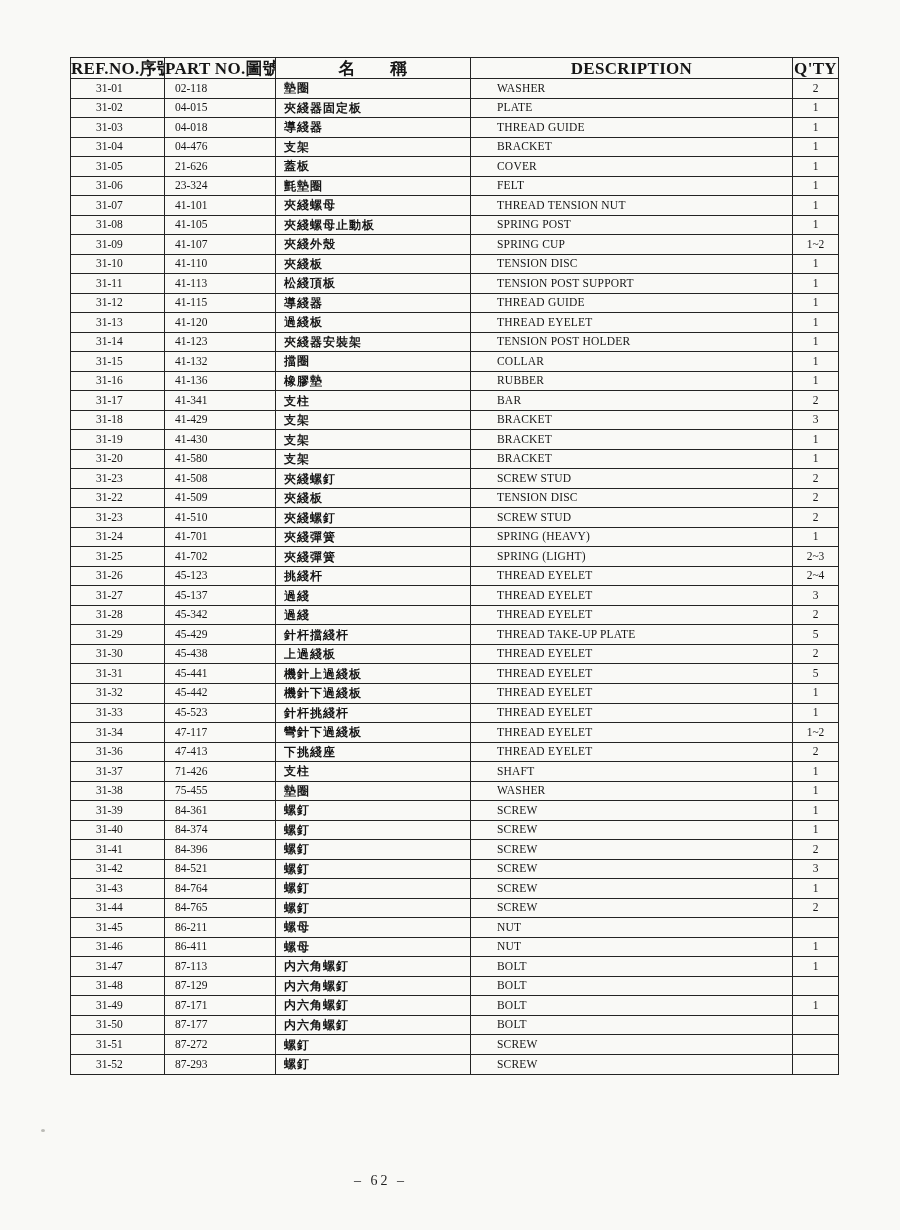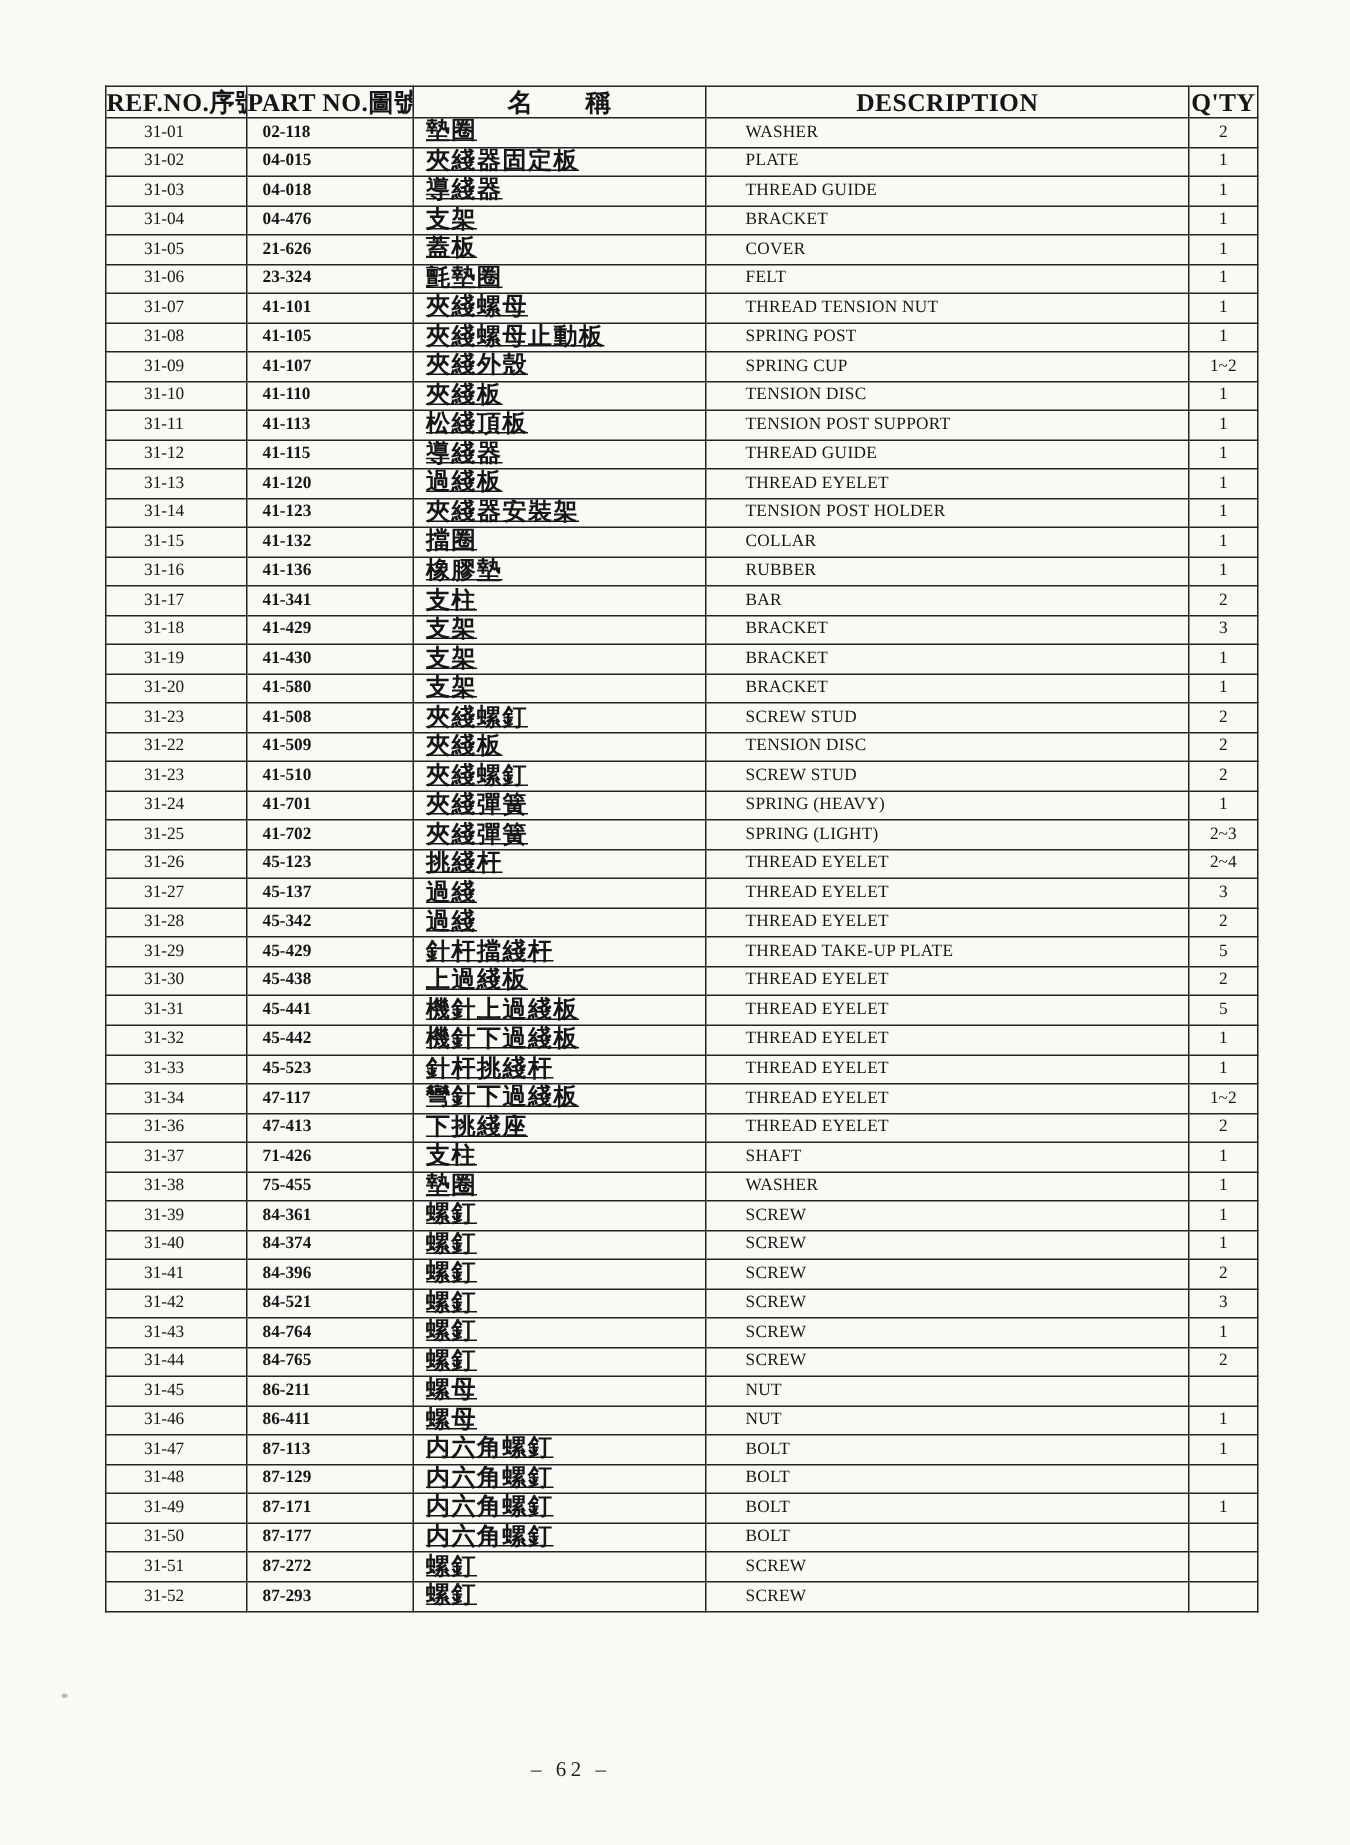--- a/index.html
+++ b/index.html
@@ -51,26 +51,25 @@
   }
   table.parts thead tr { height: 21px; }
   table.parts thead th {
     font-size: 17px;
     font-weight: bold;
     text-align: center;
     padding: 0;
     letter-spacing: 0.3px;
   }
   table.parts tbody td:nth-child(1) { padding-left: 25px; }
-  table.parts tbody td:nth-child(2) { padding-left: 10px; font-weight: bold; }
+  table.parts tbody td:nth-child(2) { padding-left: 10px; }
   table.parts tbody td:nth-child(3) {
-    font-size: 16px;
+    font-size: 12px;
     font-weight: 600;
     letter-spacing: 1px;
-    text-decoration: underline;
   }
   table.parts tbody td:nth-child(4) { letter-spacing: 0.2px; padding-left: 26px; }
   table.parts tbody td:nth-child(5) {
     text-align: center;
     padding: 0;
   }
   .footer-pageno {
     position: absolute;
     top: 1173px;
     left: 0;

